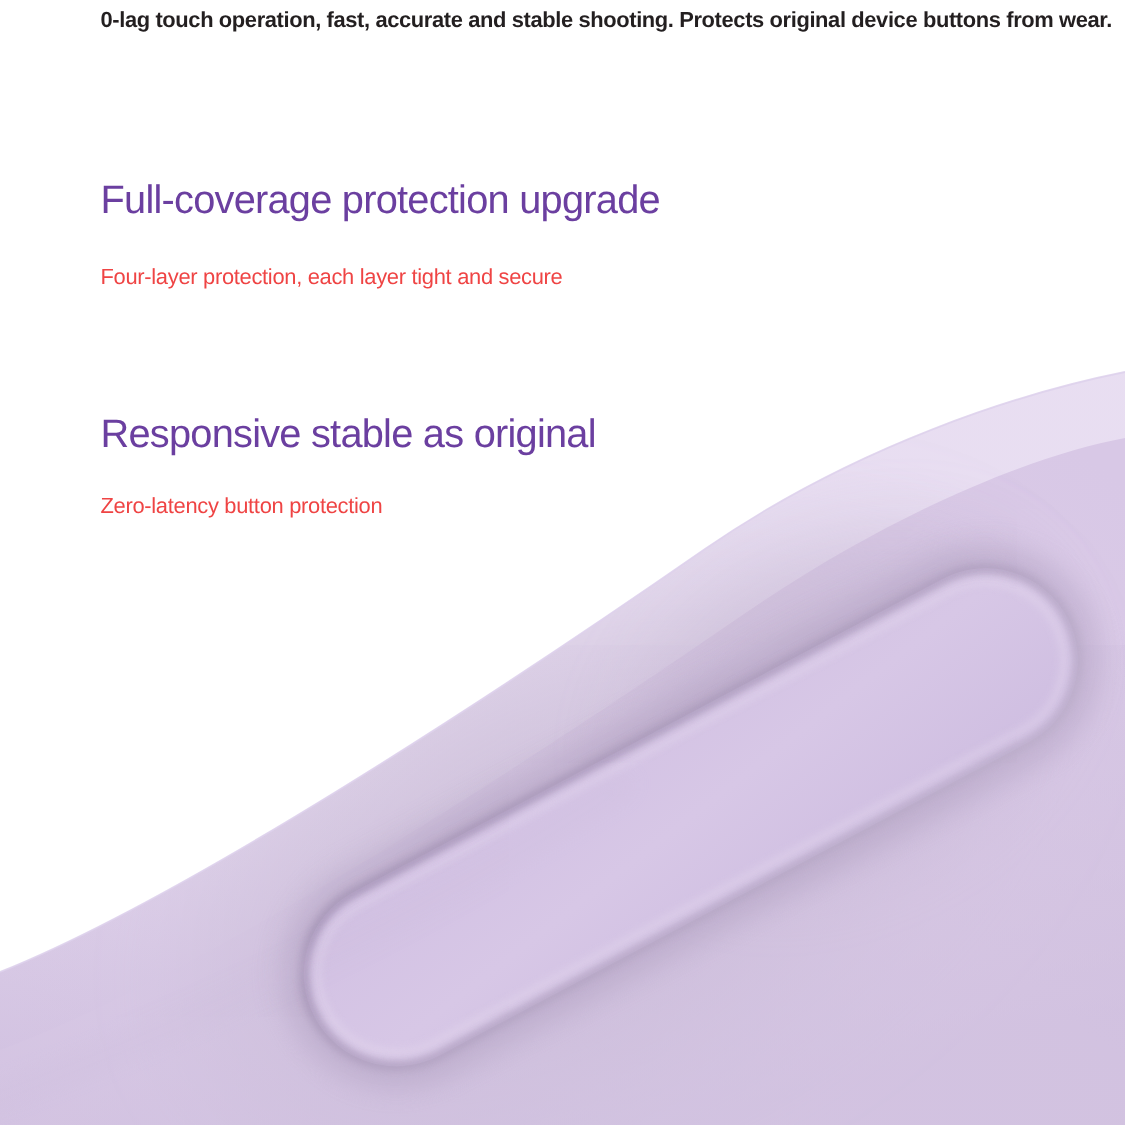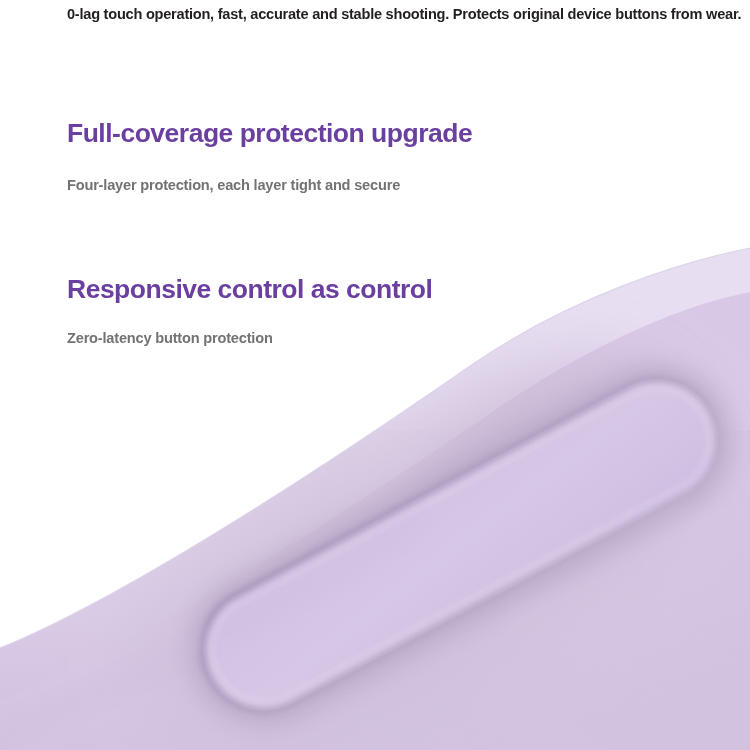--- a/index.html
+++ b/index.html
@@ -61,34 +61,34 @@
   .feature-block {
     position: absolute;
     left: 49px;
     width: 640px;
   }
   .feature-block.block-1 { top: 118px; }
   .feature-block.block-2 { top: 274px; }
 
   .feature-heading {
     font-size: 26.5px;
-    font-weight: bold;
+    font-weight: normal;
     letter-spacing: -0.5px;
     color: #6b3fa0;
     line-height: 1.2;
     margin: 0;
     white-space: nowrap;
   }
 
   .feature-sub {
     margin-top: 26px;
     font-size: 14.6px;
-    font-weight: bold;
+    font-weight: normal;
     letter-spacing: -0.2px;
-    color: #737373;
+    color: #ef4444;
     line-height: 1.35;
     white-space: nowrap;
   }
   .feature-block.block-2 .feature-sub { margin-top: 23px; }
 </style>
 </head>
 <body>
 
 <div id="page">
 
@@ -186,19 +186,19 @@
   <div class="copy-layer">
 
     <div class="intro-line">0-lag touch operation, fast, accurate and stable shooting. Protects original device buttons from wear.</div>
 
     <div class="feature-block block-1">
       <h2 class="feature-heading">Full-coverage protection upgrade</h2>
       <div class="feature-sub">Four-layer protection, each layer tight and secure</div>
     </div>
 
     <div class="feature-block block-2">
-      <h2 class="feature-heading">Responsive control as control</h2>
+      <h2 class="feature-heading">Responsive stable as original</h2>
       <div class="feature-sub">Zero-latency button protection</div>
     </div>
 
   </div>
 
 </div>
 
 </body></html>

